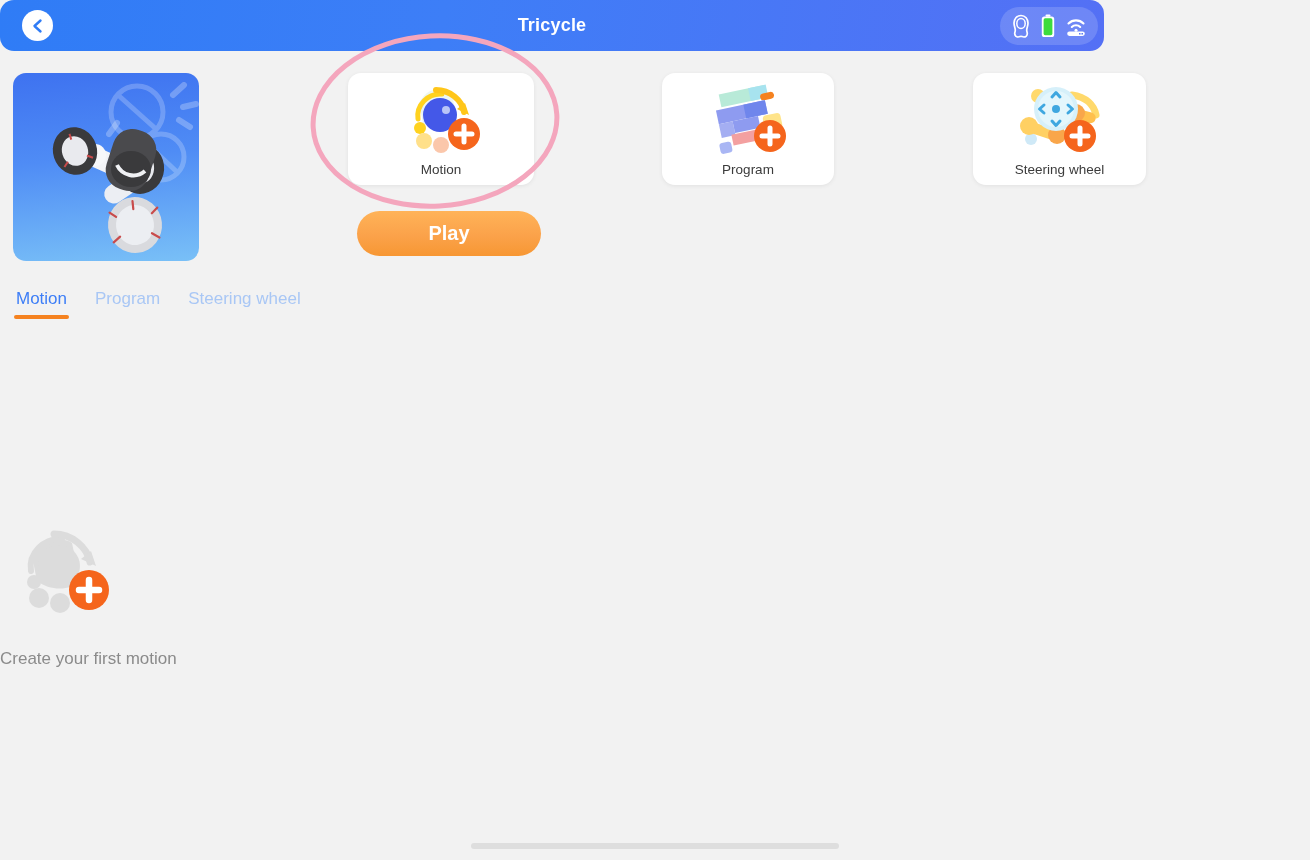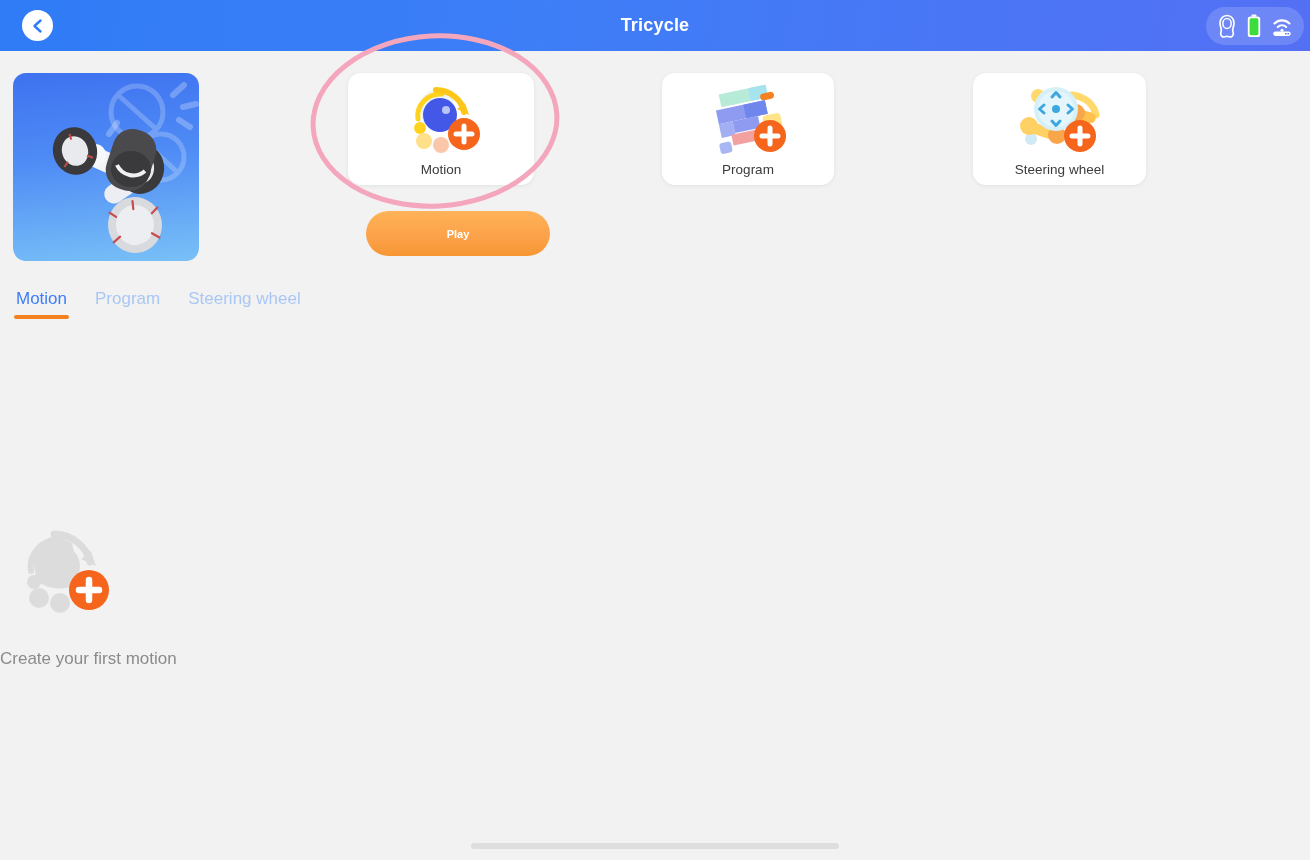--- a/index.html
+++ b/index.html
@@ -6,23 +6,23 @@
   html, body {
     width: 1310px; height: 860px;
     background: #f2f2f2;
     font-family: "Liberation Sans", sans-serif;
     overflow: hidden;
   }
   #root { position: relative; width: 1310px; height: 860px; background: #f2f2f2; }
 
   
   .header {
-    position: absolute; left: 0; top: 0; width: 1310px; height: 51px;
+    position: absolute; left: 0; top: 0; width: 1104px; height: 51px;
     background: linear-gradient(100deg, #2f7cf6 0%, #3d7ef7 40%, #5470f5 100%);
-    display: flex; align-items: center; justify-content: center;
+    display: flex; align-items: center; justify-content: center; border-radius: 14px;
   }
   .back-btn {
     position: absolute; left: 22px; top: 10px;
     width: 31px; height: 31px; border-radius: 50%;
     background: #ffffff;
     display: flex; align-items: center; justify-content: center;
   }
   .back-btn svg { display: block; }
   .header-title {
     color: #ffffff; font-size: 18px; font-weight: bold;
@@ -56,25 +56,25 @@
   .tile.program { left: 662px; }
   .tile.wheel   { left: 973px; width: 173px; }
   .tile-art { position: absolute; left: 0; top: 6px; width: 100%; height: 76px; }
   .tile-art svg { display: block; margin: 0 auto; }
   .tile-label {
     position: absolute; left: 0; bottom: 8px; width: 100%;
     text-align: center; font-size: 13.5px; color: #3b3b3b;
   }
 
   .play-btn {
-    position: absolute; left: 366px; top: 211px;
+    position: absolute; left: 357px; top: 211px;
     width: 184px; height: 45px; border: none;
     border-radius: 23px;
     background: linear-gradient(180deg, #ffb358 0%, #fba24a 55%, #f79733 100%);
-    color: #ffffff; font-size: 11px; font-weight: bold;
+    color: #ffffff; font-size: 20px; font-weight: bold;
     font-family: "Liberation Sans", sans-serif;
     cursor: pointer;
   }
 
   
   .annotation {
     position: absolute; left: 305px; top: 28px;
     width: 260px; height: 190px; pointer-events: none;
   }
 

